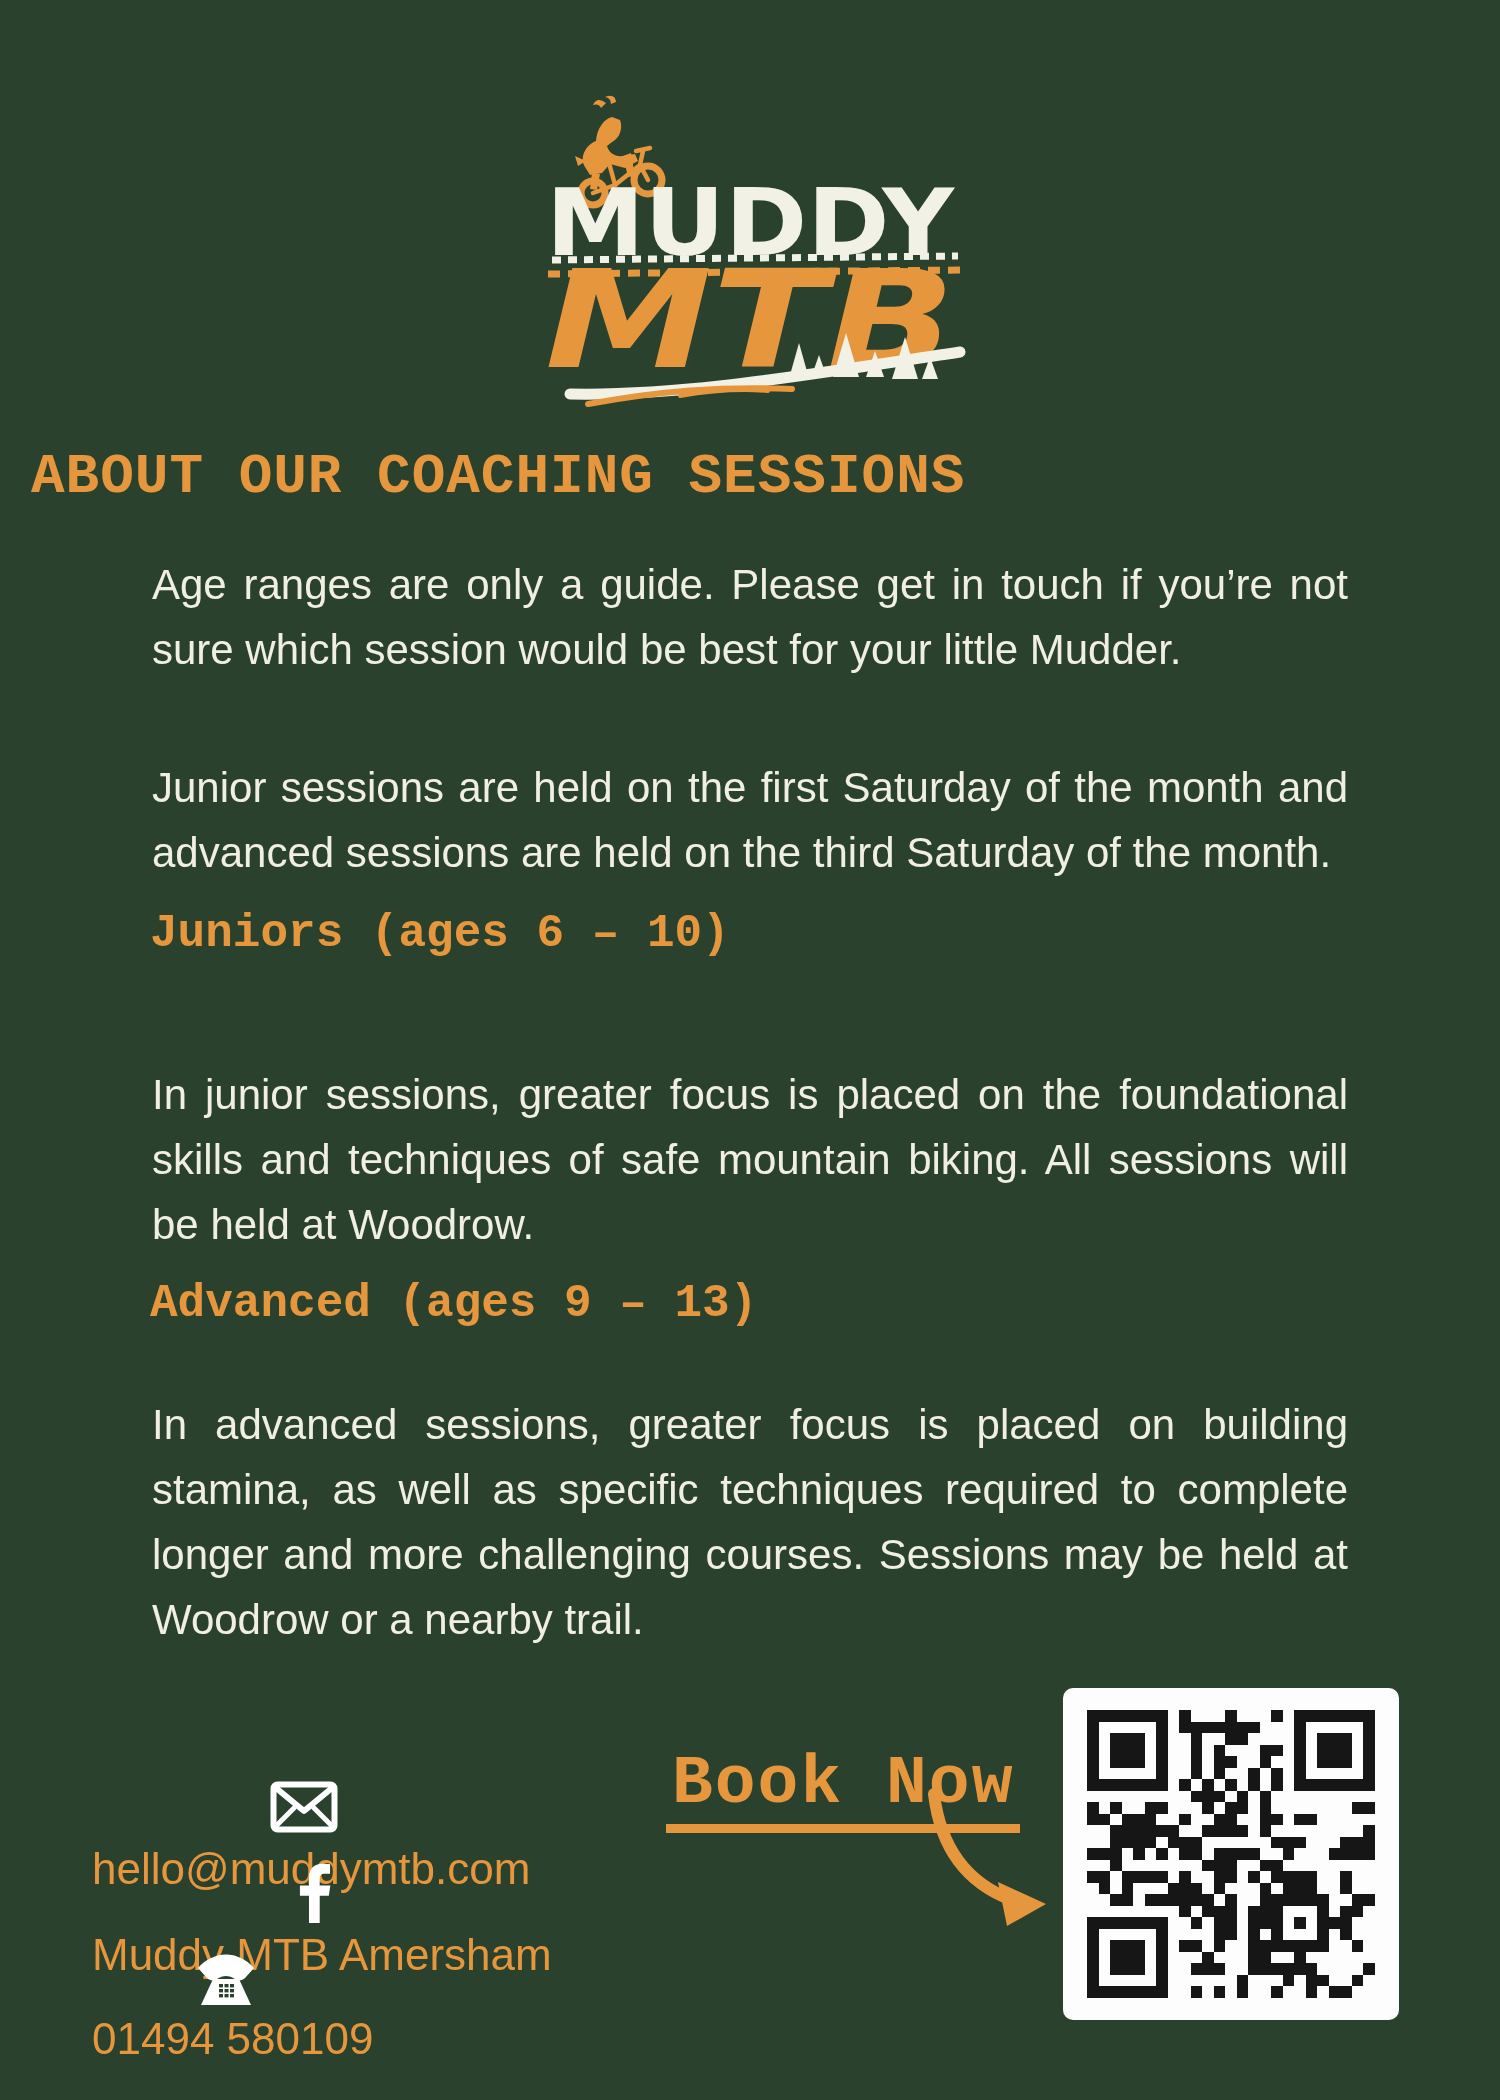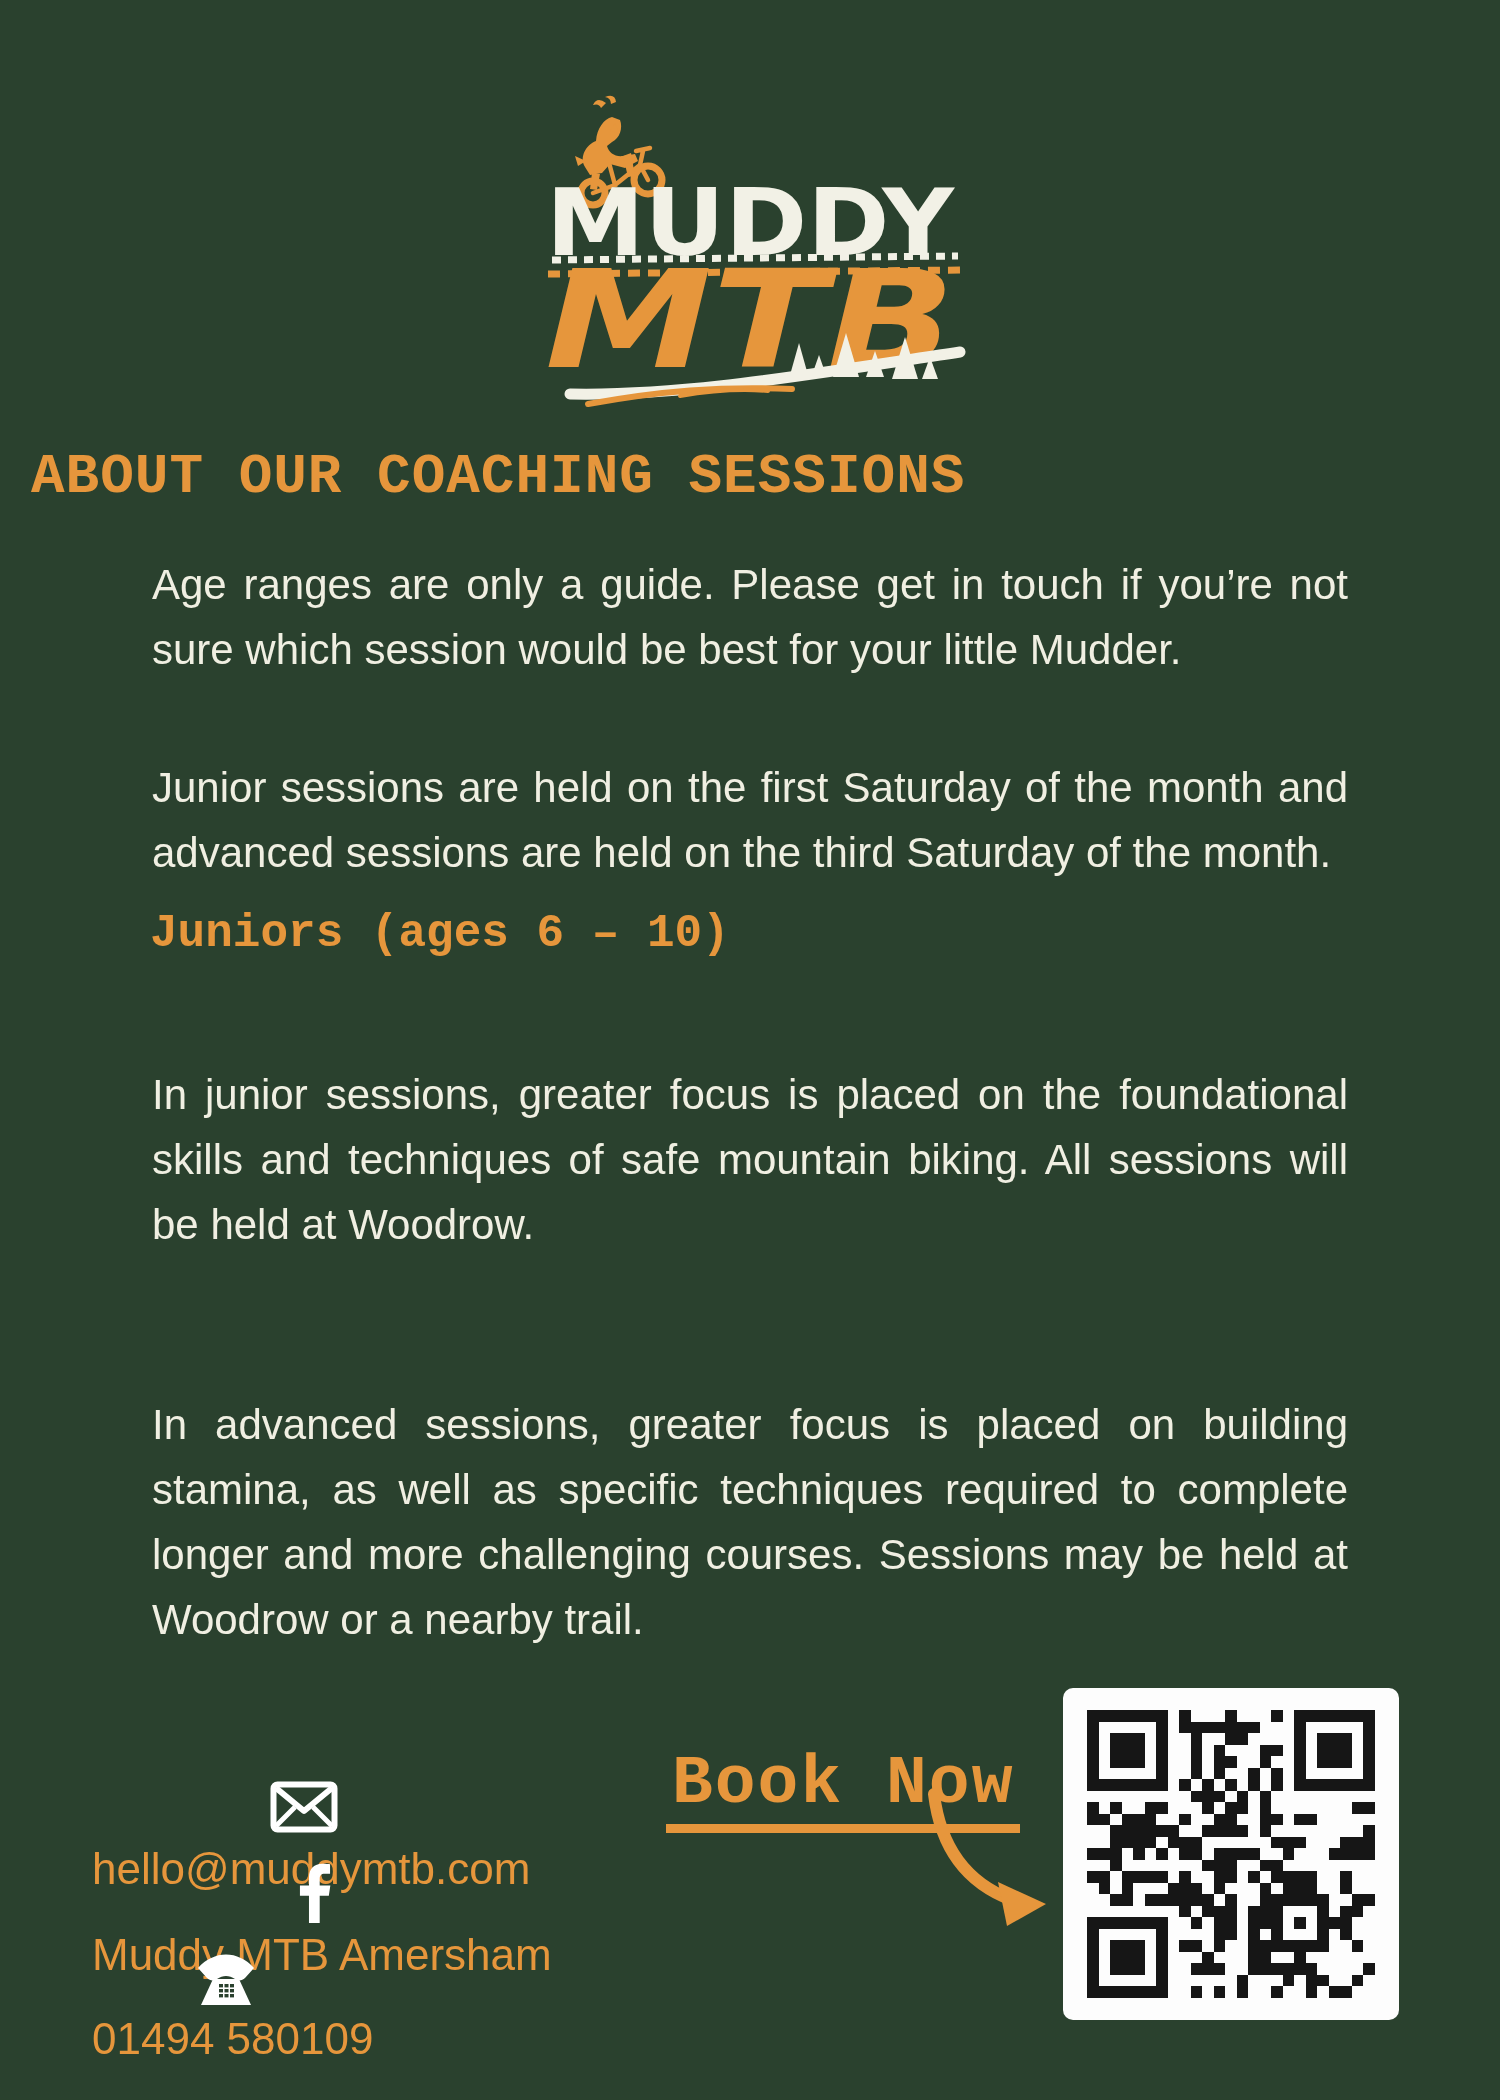--- a/index.html
+++ b/index.html
@@ -117,20 +117,21 @@
   </div>
 
   <div class="main-heading">ABOUT OUR COACHING SESSIONS</div>
 
   <p class="body-par par-1">Age ranges are only a guide. Please get in touch if you’re not sure which session would be best for your little Mudder.</p>
   <p class="body-par par-2">Junior sessions are held on the first Saturday of the month and advanced sessions are held on the third Saturday of the month.</p>
 
   <div class="section-heading juniors">Juniors (ages 6 – 10)</div>
   <p class="body-par par-3">In junior sessions, greater focus is placed on the foundational skills and techniques of safe mountain biking.  All sessions will be held at Woodrow.</p>
 
+  <div class="section-heading advanced">Advanced (ages 9 – 13)</div>
   <p class="body-par par-4">In advanced sessions, greater focus is placed on building stamina, as well as specific techniques required to complete longer and more challenging courses. Sessions may be held at Woodrow or a nearby trail.</p>
 
   <div class="book-now">Book Now</div>
 
   <svg class="cta-arrow" viewBox="0 0 150 150">
     <path d="M22,8 C28,58 52,96 100,114" fill="none" stroke="#e6963c" stroke-width="12" stroke-linecap="round"></path>
     <path d="M134,118 L86,96 L95,140 Z" fill="#e6963c"></path>
   </svg>
 
   <div class="qr-panel">

